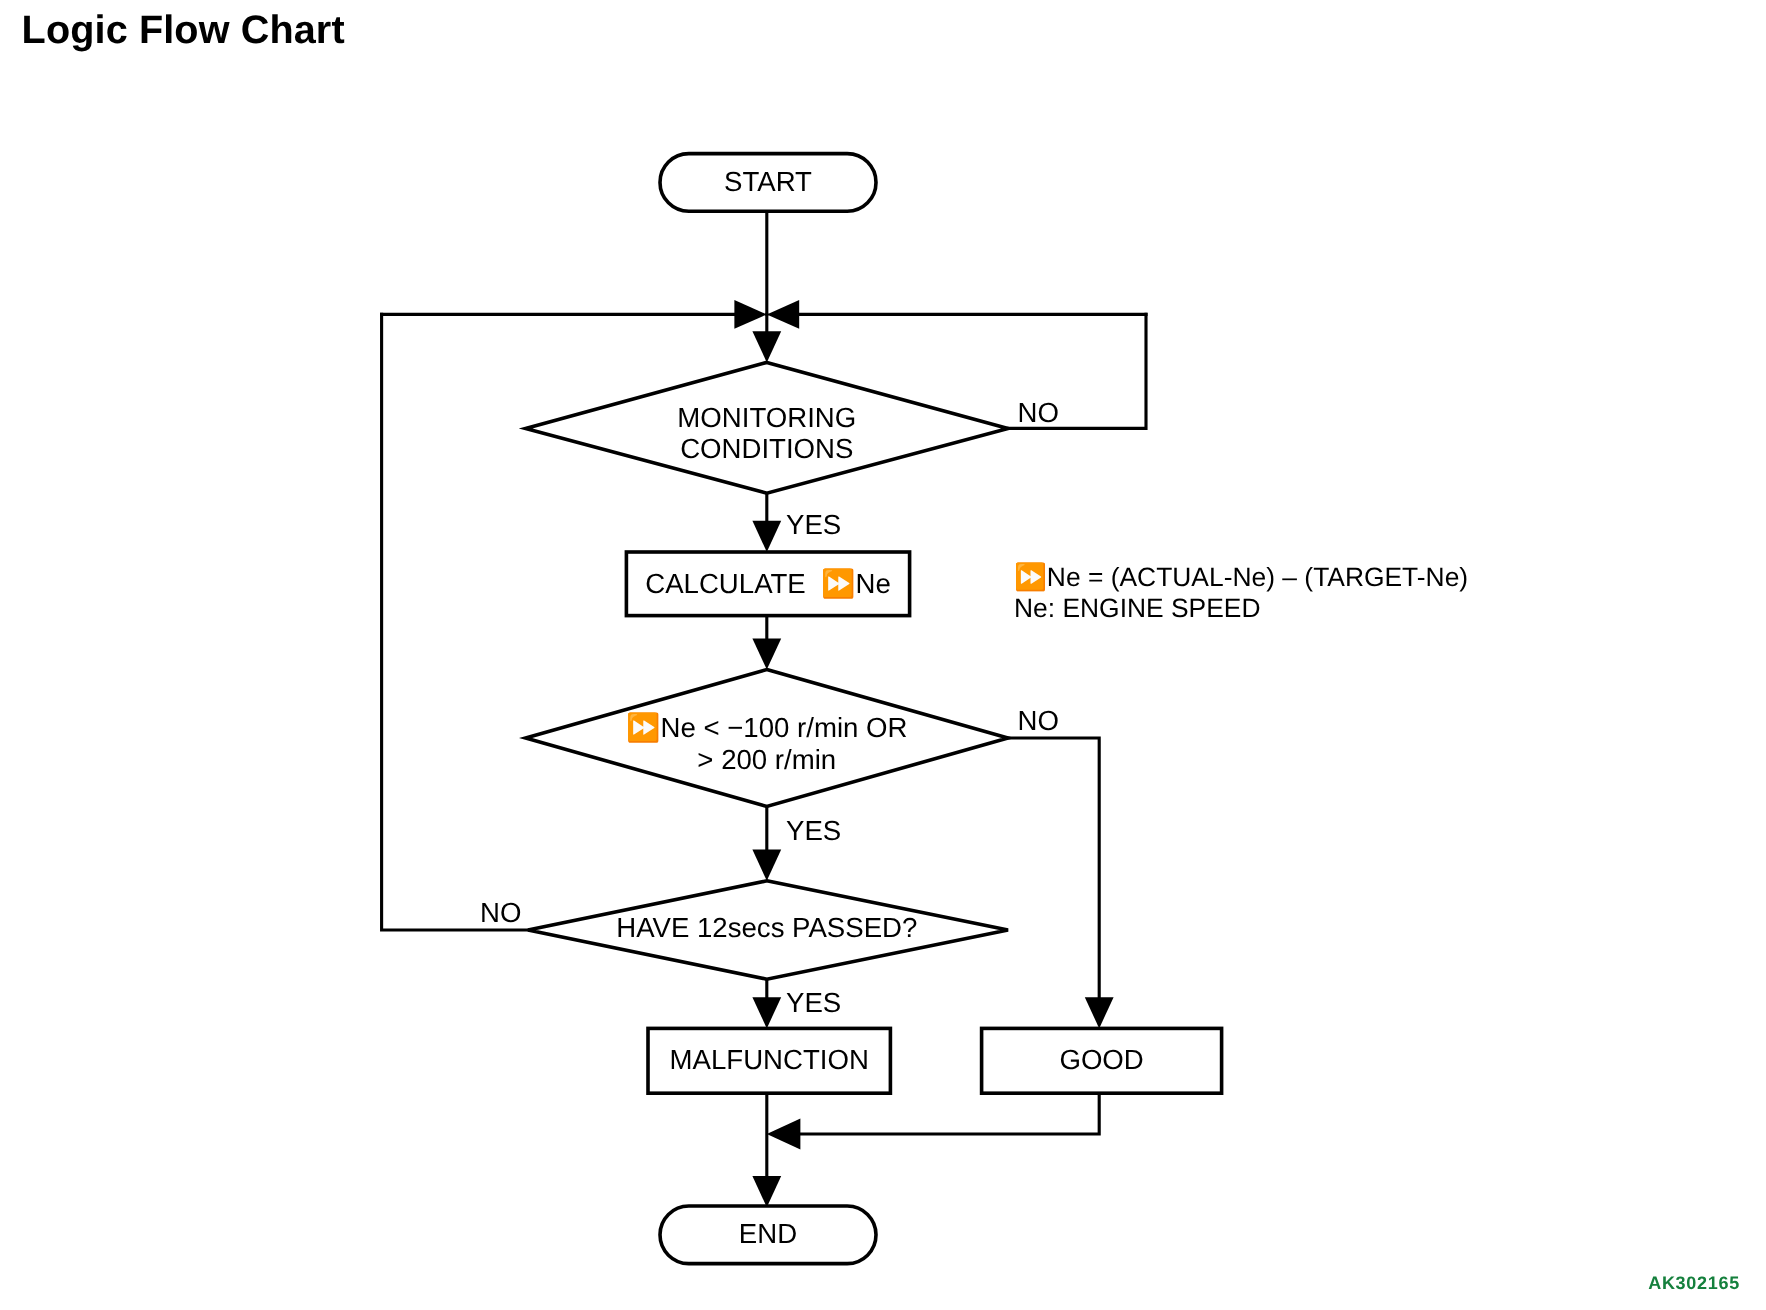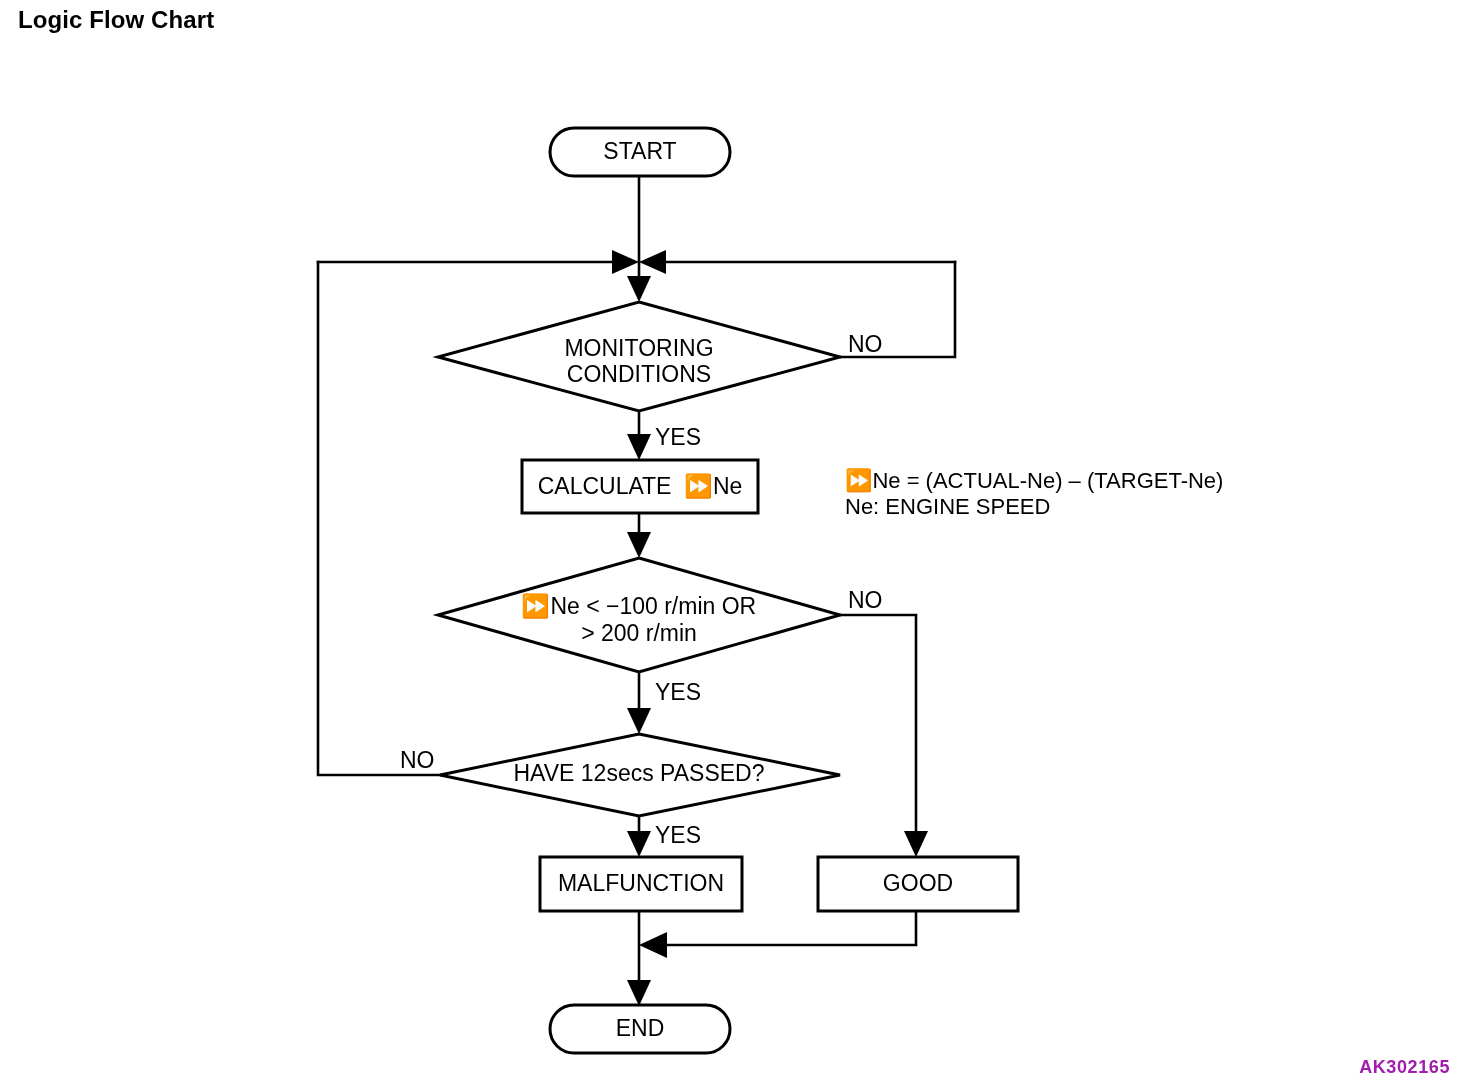--- a/index.html
+++ b/index.html
@@ -12,34 +12,34 @@
     height: 1092px;
     position: relative;
     font-family: "Liberation Sans", sans-serif;
     color: #000000;
     overflow: hidden;
   }
   #page-title {
     position: absolute;
     left: 18px;
     top: 6px;
-    font-size: 24px;
+    font-size: 33px;
     font-weight: bold;
     letter-spacing: 0.1px;
     color: #000000;
     white-space: pre;
   }
   #figure-code {
     position: absolute;
     right: 22px;
     bottom: 14px;
-    font-size: 18px;
+    font-size: 15px;
     font-weight: bold;
     letter-spacing: 0.6px;
-    color: #a21caf;
+    color: #15803d;
     white-space: pre;
     margin-left: 29px;
   }
   #flowchart-svg {
     position: absolute;
     left: 0;
     top: 0;
     width: 1472px;
     height: 1092px;
   }

